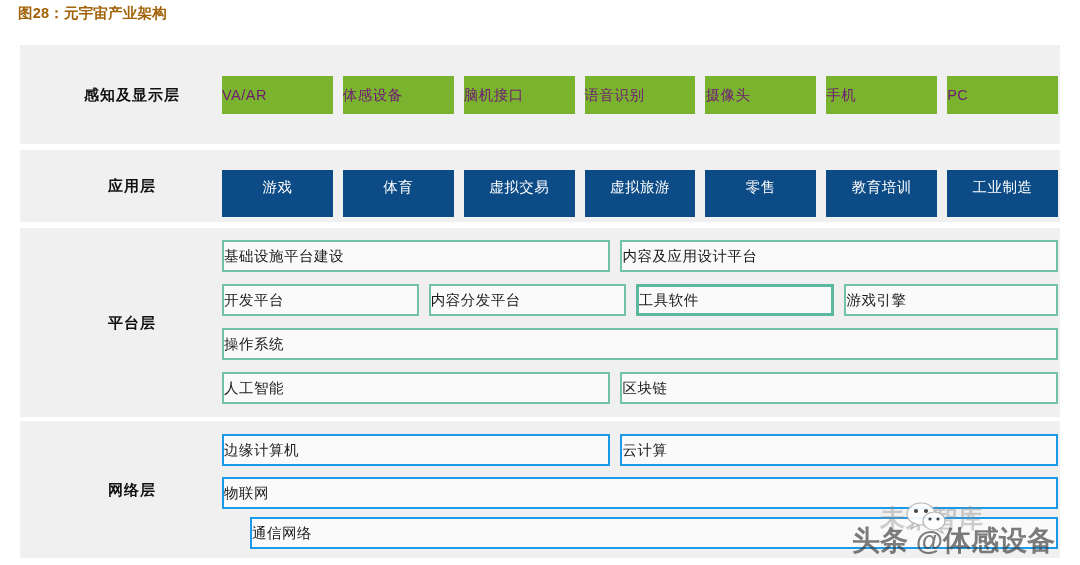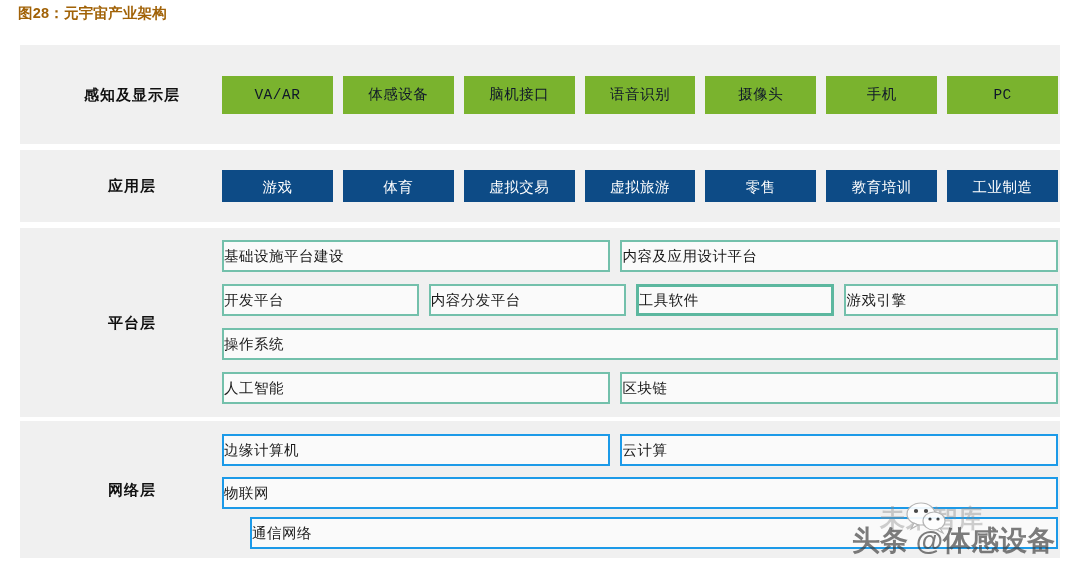--- a/index.html
+++ b/index.html
@@ -58,37 +58,36 @@
     left: 222px;
     right: 22px;
     display: flex;
     gap: 10px;
   }
 
   
   #perception-row { top: 76px; }
   .chip-green {
     background: #7ab32e;
-    color: #0f172a;
+    color: #701a75;
     font-size: 14.5px;
     height: 38px;
     line-height: 38px;
-    text-align: center;
+    text-align: left;
     white-space: nowrap;
     letter-spacing: 0.5px;
-    font-family: Liberation Mono, monospace;
   }
 
   
   #application-row { top: 170px; }
   .chip-blue {
     background: #0d4b86;
     color: #ffffff;
     font-size: 14.5px;
-    height: 32px;
+    height: 47px;
     line-height: 35px;
     text-align: center;
     white-space: nowrap;
     letter-spacing: 0.5px;
   }
 
   
   .box {
     box-sizing: border-box;
     background: #fafafa;

